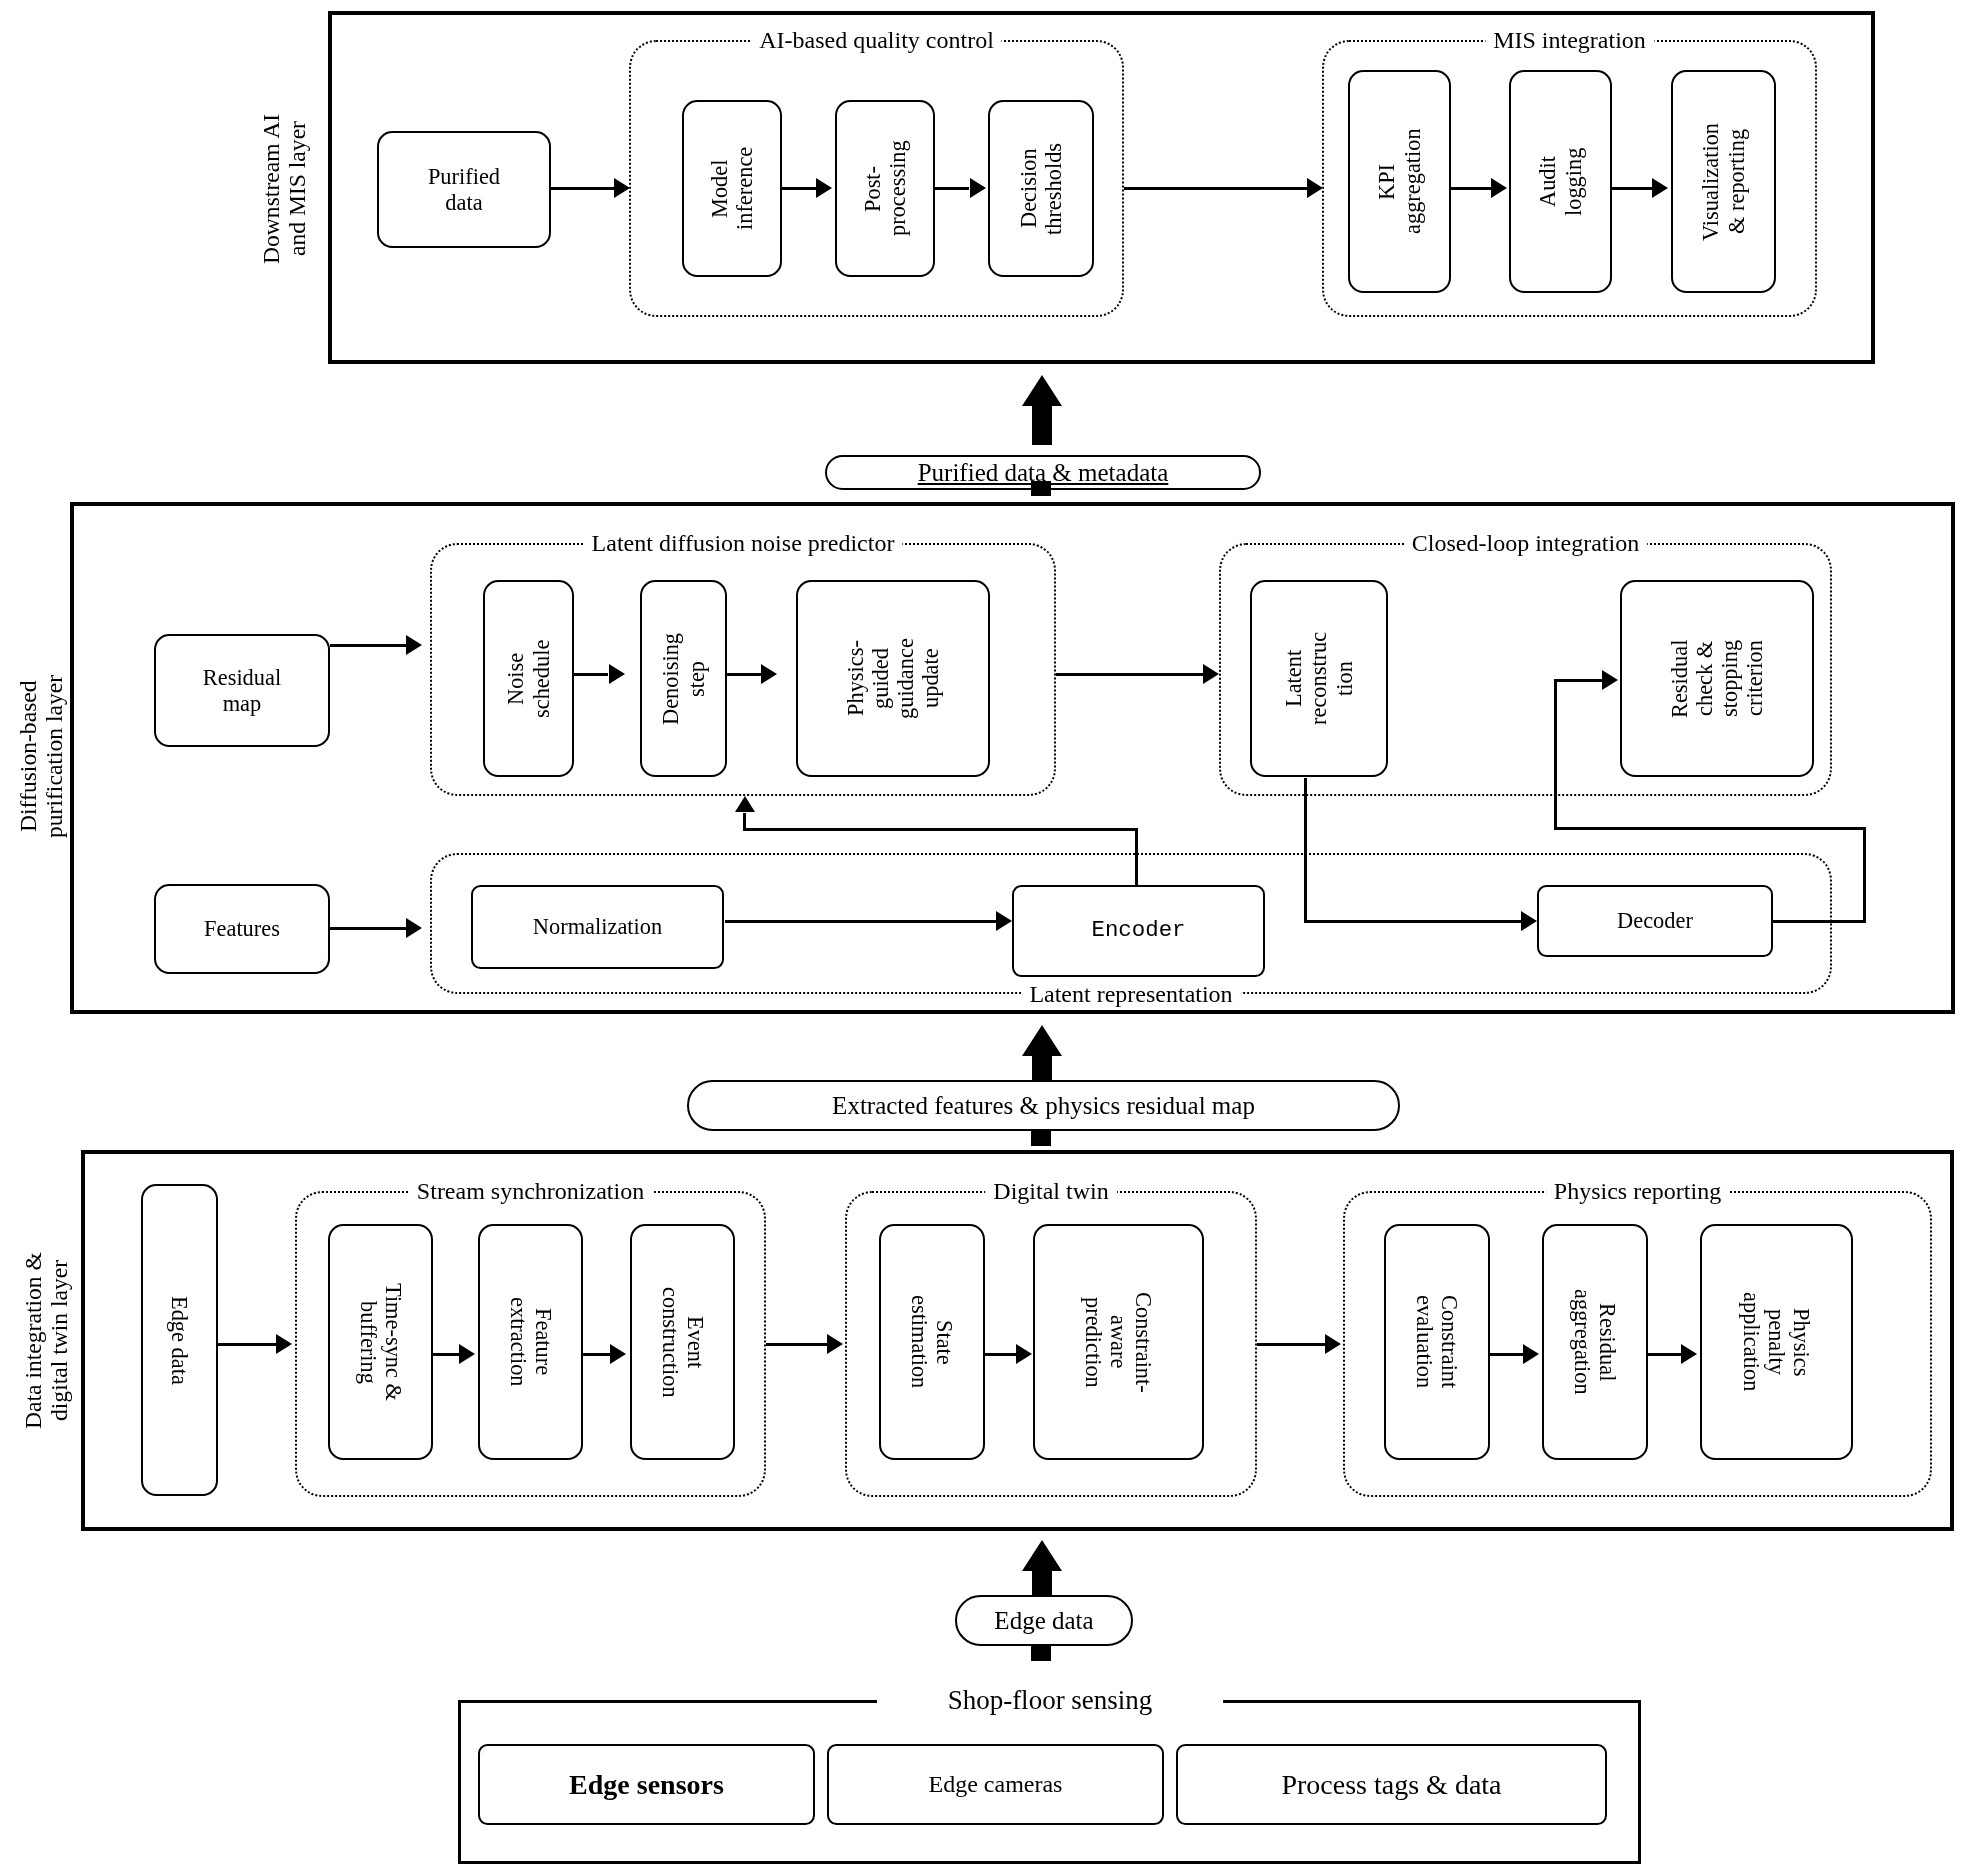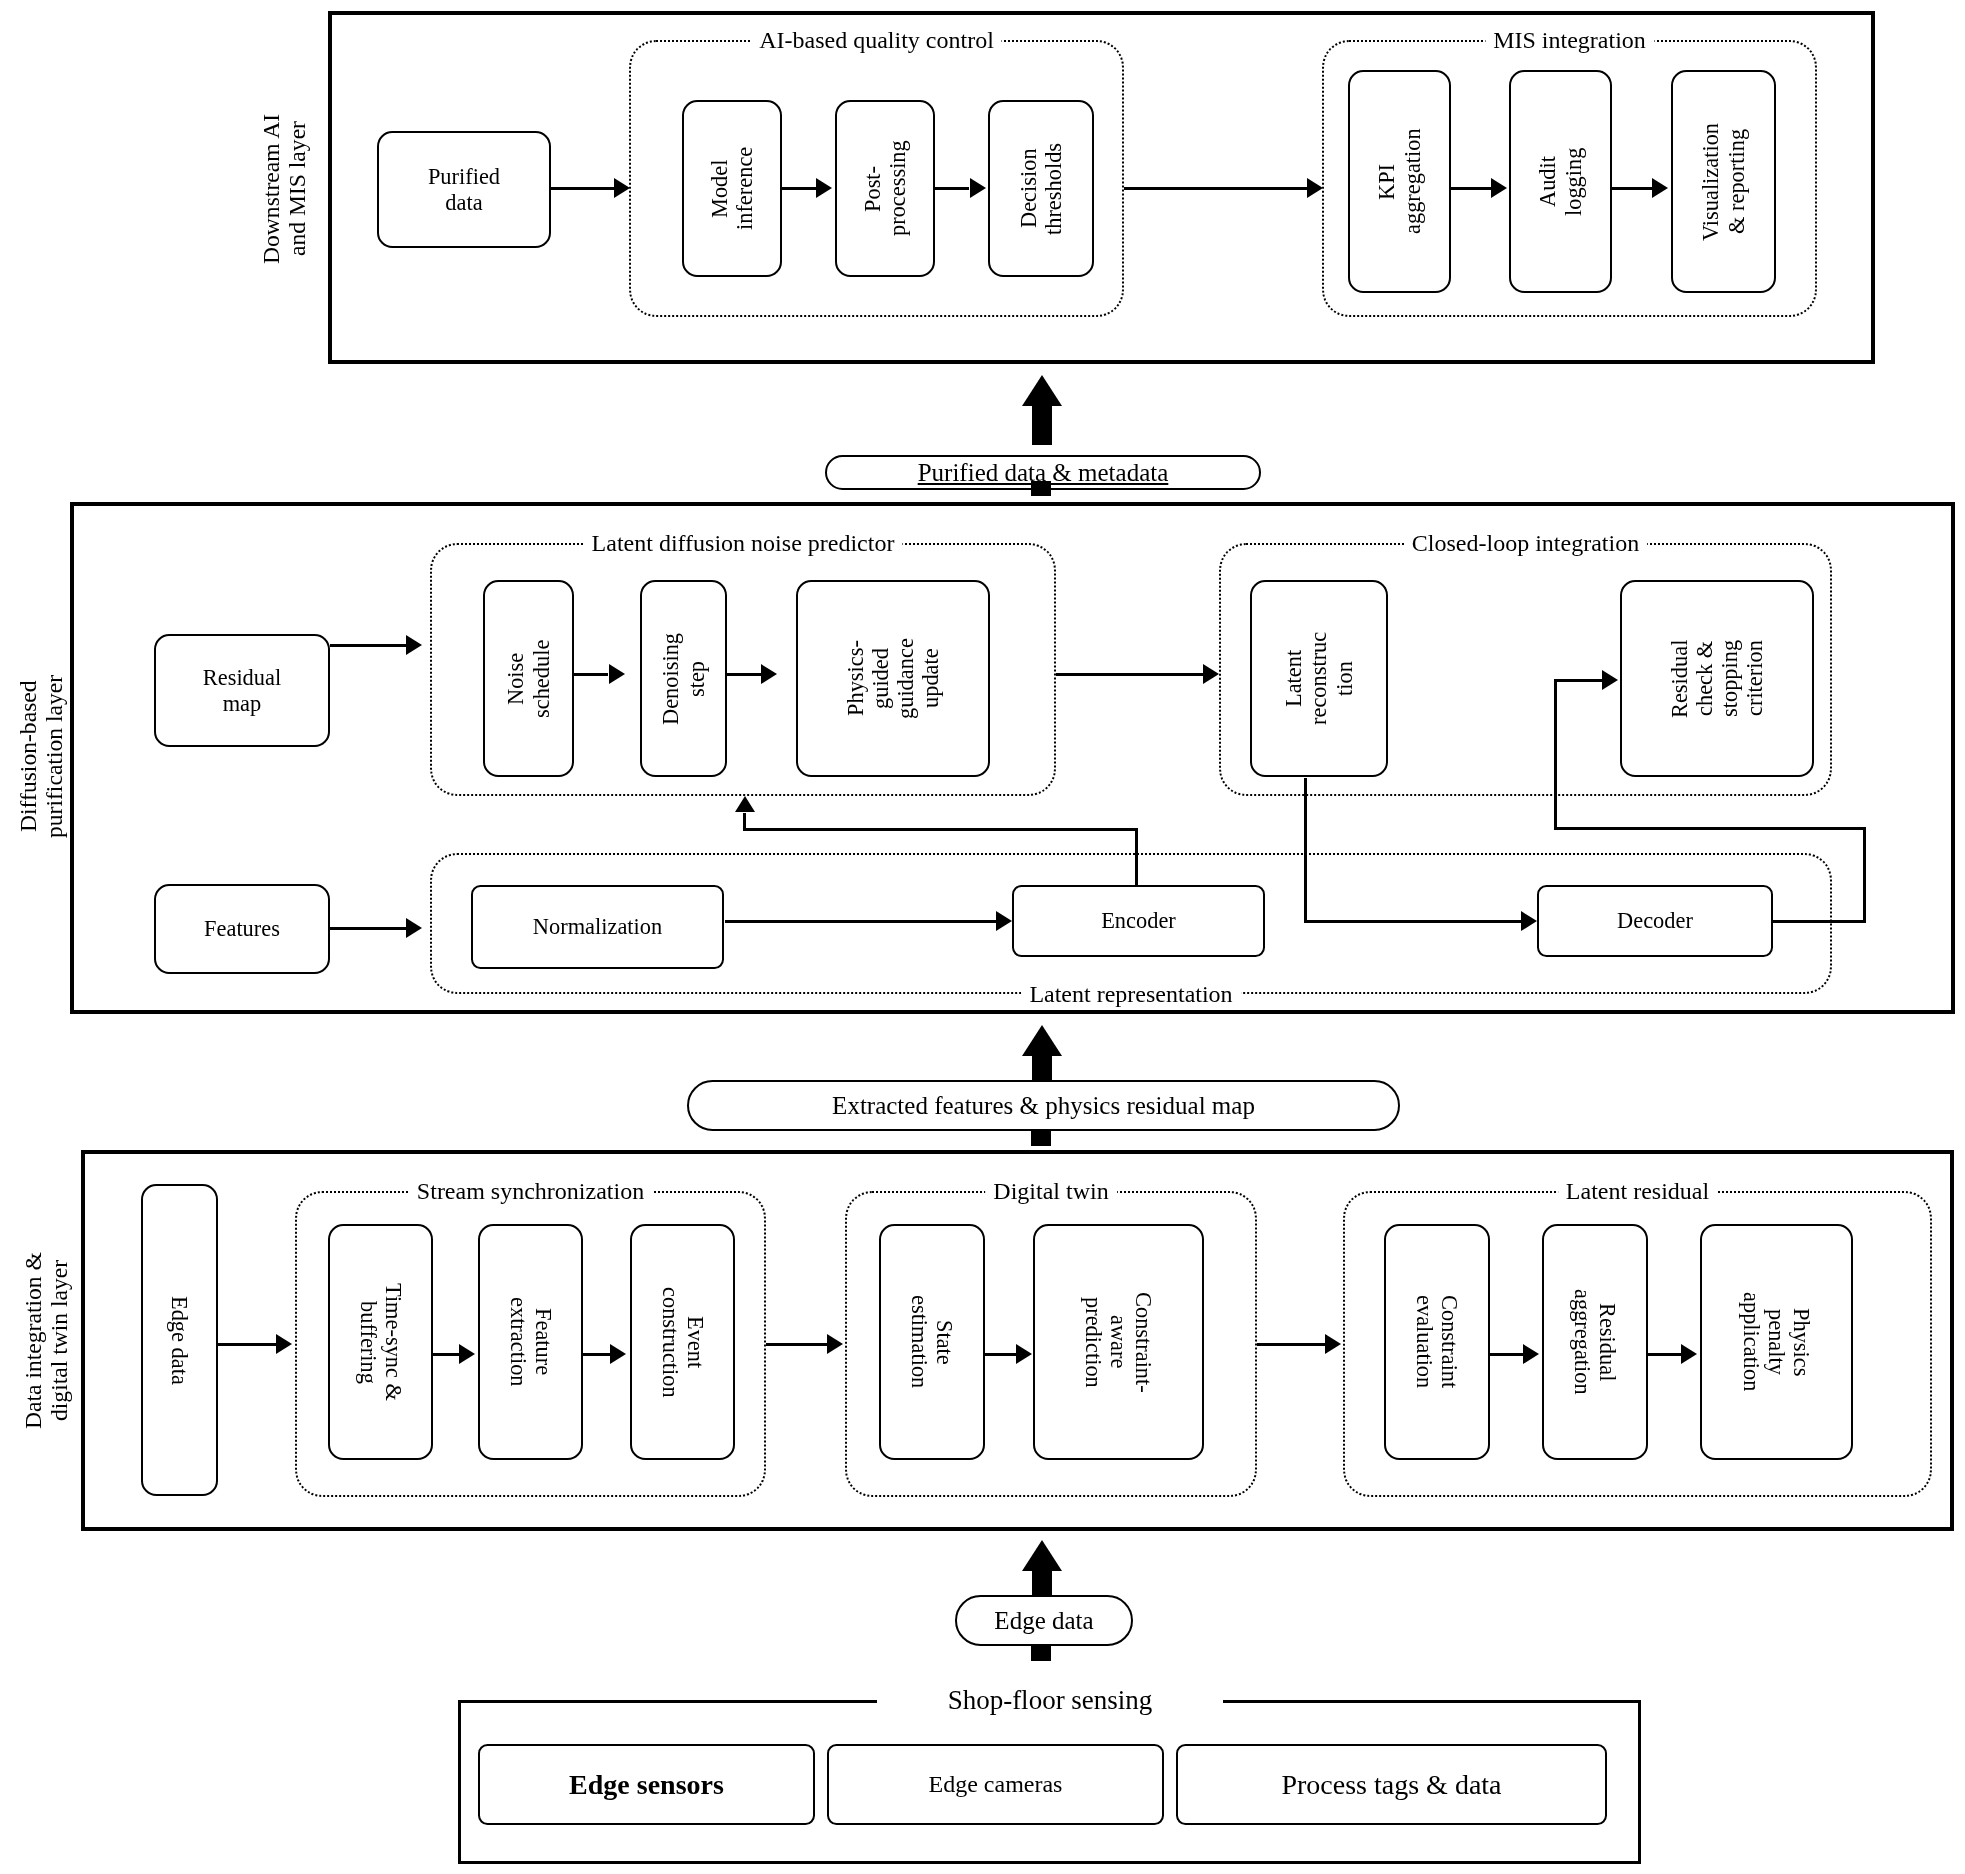--- a/index.html
+++ b/index.html
@@ -181,21 +181,21 @@
 criterion</div>
 
   <div class="abs group" style="left:430px;top:853px;width:1402px;height:141px;">
     <div class="group-title bottom">Latent representation</div>
   </div>
 
   <div class="abs node flat" style="left:471px;top:885px;width:253px;height:84px;">Normalization</div>
   <div class="abs hline" style="left:725px;top:920px;width:271px;"></div>
   <div class="abs ah-right" style="left:996px;top:911px;"></div>
 
-  <div class="abs node flat" style="left:1012px;top:885px;width:253px;height:72px;">Encoder</div>
+  <div class="abs node flat" style="left:1012px;top:885px;width:253px;height:92px;font-family:Liberation Mono, monospace;">Encoder</div>
 
   <div class="abs node flat" style="left:1537px;top:885px;width:236px;height:72px;">Decoder</div>
 
   <div class="abs vline" style="left:1135px;top:828px;height:59px;"></div>
   <div class="abs hline" style="left:743px;top:828px;width:394px;"></div>
   <div class="abs vline" style="left:743px;top:813px;height:17.7px;"></div>
   <div class="abs ah-up" style="left:735px;top:796px;"></div>
 
   <div class="abs vline" style="left:1304px;top:778px;height:143px;"></div>
   <div class="abs hline" style="left:1304px;top:920px;width:217px;"></div>
@@ -254,21 +254,21 @@
   <div class="abs ah-right" style="left:1016px;top:1344px;"></div>
 
   <div class="abs node vcw" style="left:1033px;top:1224px;width:171px;height:236px;">Constraint-
 aware
 prediction</div>
 
   <div class="abs hline" style="left:1257px;top:1343px;width:68px;"></div>
   <div class="abs ah-right" style="left:1325px;top:1334px;"></div>
 
   <div class="abs group" style="left:1343px;top:1191px;width:589px;height:306px;">
-    <div class="group-title top">Latent residual</div>
+    <div class="group-title top">Physics reporting</div>
   </div>
 
   <div class="abs node vcw" style="left:1384px;top:1224px;width:106px;height:236px;">Constraint
 evaluation</div>
   <div class="abs hline" style="left:1490px;top:1353px;width:33px;"></div>
   <div class="abs ah-right" style="left:1523px;top:1344px;"></div>
 
   <div class="abs node vcw" style="left:1542px;top:1224px;width:106px;height:236px;">Residual
 aggregation</div>
   <div class="abs hline" style="left:1648px;top:1353px;width:33px;"></div>

